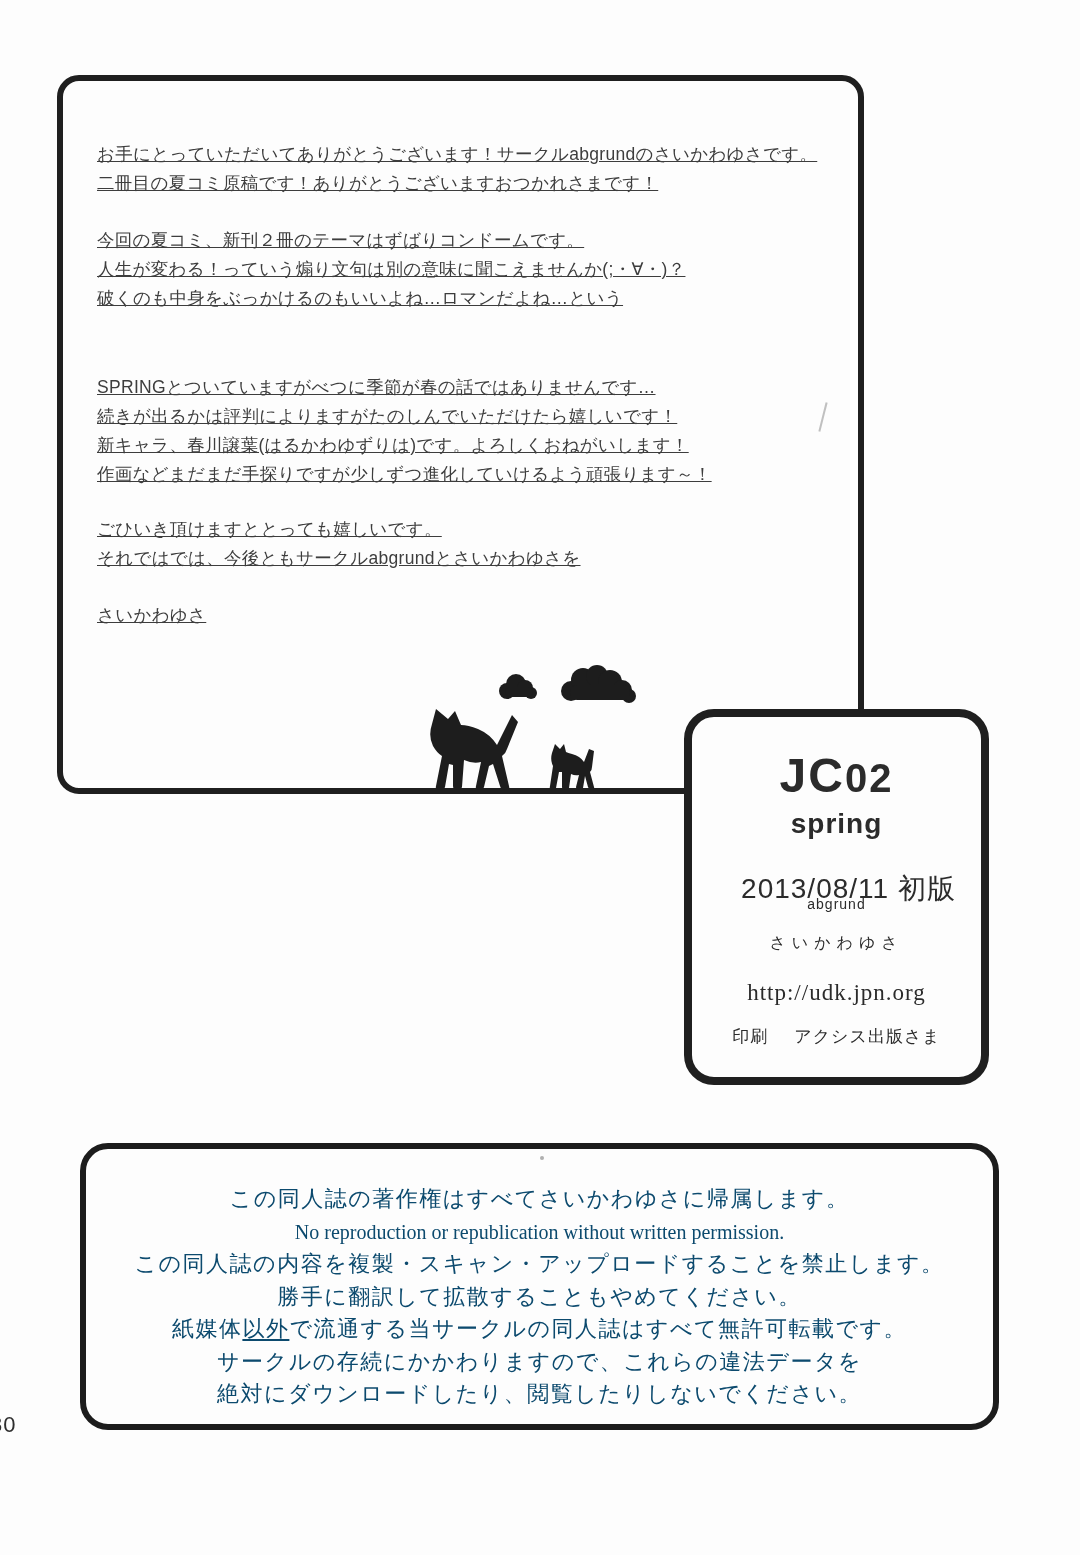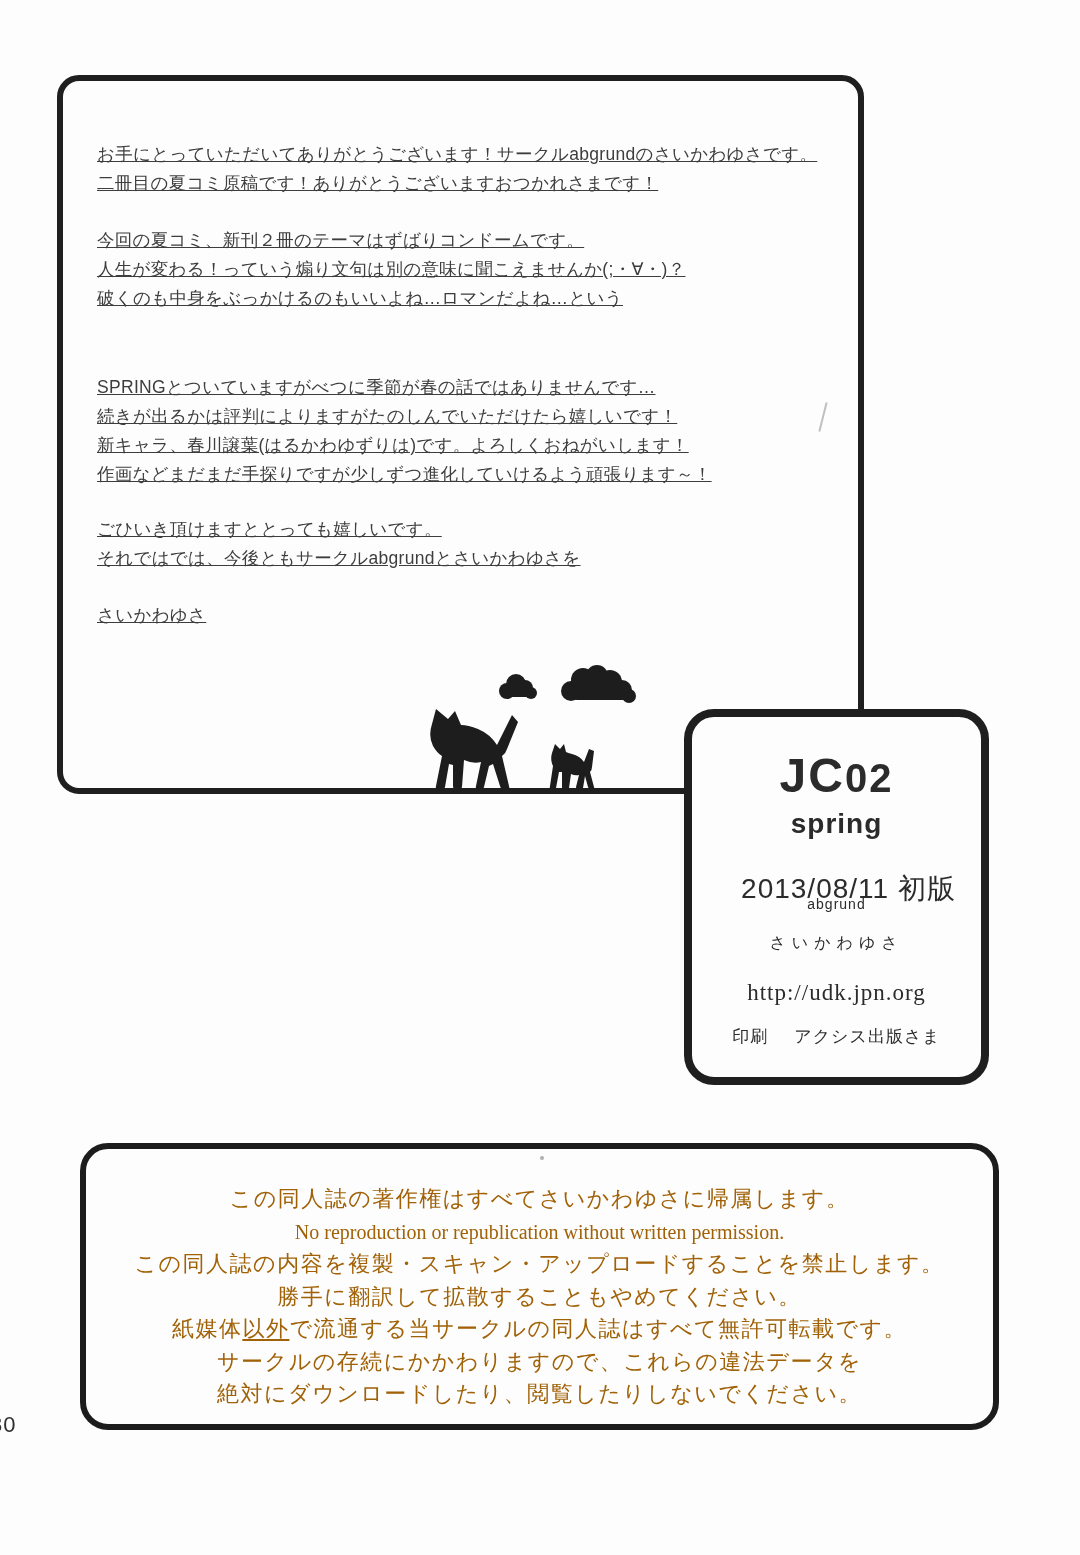--- a/index.html
+++ b/index.html
@@ -50,21 +50,21 @@
   .c-url{top:263px;font-size:23px;font-family:Liberation Serif, serif;letter-spacing:1px;}
   .c-printer{top:308px;font-size:17px;letter-spacing:1px;}
   .c-printer .gap{display:inline-block;width:26px;}
   
   .copyright-box{
     left:80px;top:1143px;width:895px;height:275px;
     border:6px solid #1c1c1c;border-radius:28px;z-index:5;
   }
   .copyright-lines{
     position:absolute;top:34px;left:0;width:100%;
-    text-align:center;color:#a16207;
+    text-align:center;color:#0c4a6e;
     font-size:22px;line-height:32.5px;letter-spacing:1.5px;white-space:nowrap;
   }
   .copyright-lines .en{
     font-family:Liberation Serif, serif;
     font-size:20px;letter-spacing:0;
   }
   .u{text-decoration:underline;text-underline-offset:3px;}
   
   .page-number{
     position:absolute;left:-10px;top:1412px;

